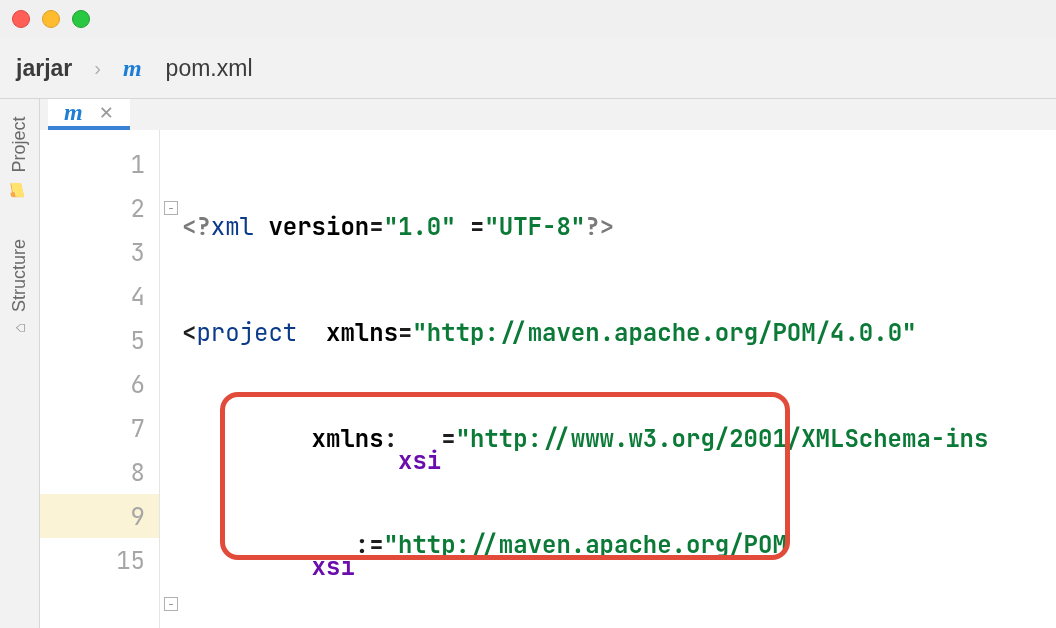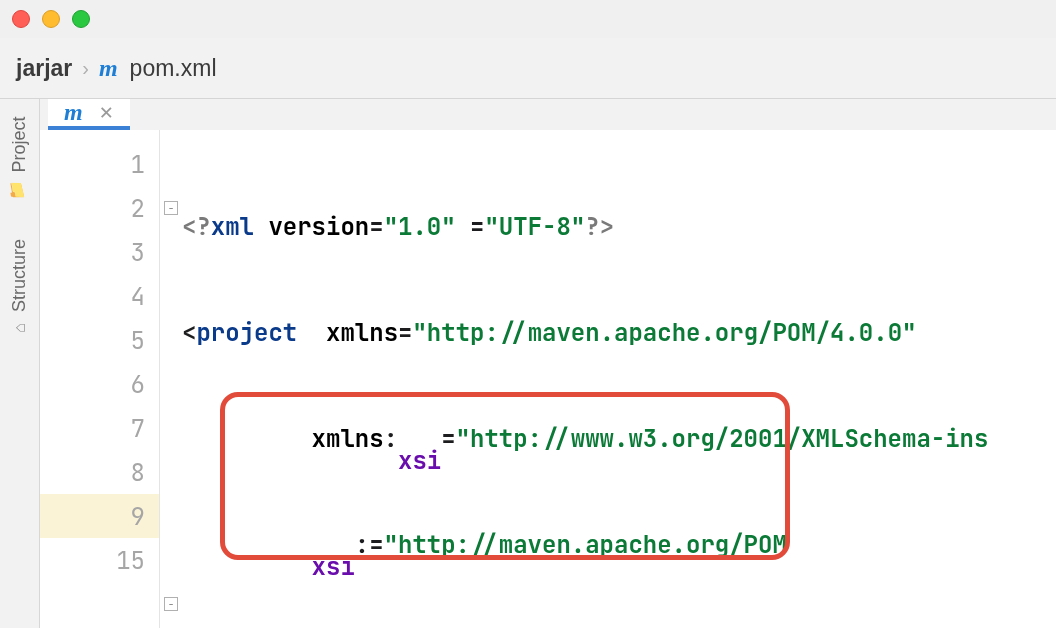--- a/index.html
+++ b/index.html
@@ -2,21 +2,21 @@
 <html><head>
 <meta charset="utf-8">
 <style>
   * { margin: 0; padding: 0; box-sizing: border-box; }
   html, body { width: 1056px; height: 628px; overflow: hidden; font-family: -apple-system, BlinkMacSystemFont, "Helvetica Neue", Arial, sans-serif; background: #f2f2f2; }
   .titlebar { height: 38px; background: #f0f0f0; display: flex; align-items: center; padding: 0 12px; gap: 12px; }
   .dot { width: 18px; height: 18px; border-radius: 50%; }
   .dot.red { background: #ff5f57; border: 1px solid #e0443e; }
   .dot.yellow { background: #febc2e; border: 1px solid #dc9e24; }
   .dot.green { background: #2ac840; border: 1px solid #20a032; }
-  .breadcrumb { height: 60px; display: flex; align-items: center; padding: 0 16px; font-size: 23px; color: #3b3b3b; gap: 10px; }
+  .breadcrumb { height: 60px; display: flex; align-items: center; padding: 0 16px; font-size: 23px; color: #3b3b3b; gap: 22px; }
   .bc-sep { color: #b0b0b0; font-size: 20px; }
   .m-icon { font-family: Georgia, serif; font-style: italic; font-weight: bold; font-size: 24px; color: #1e7ed6; margin-right: 2px; }
   .hr { border: none; border-top: 1px solid #d5d5d5; }
   .workarea { display: flex; height: calc(628px - 38px - 60px - 1px); }
   .toolstrip { width: 40px; background: #f2f2f2; border-right: 1px solid #d7d7d7; display: flex; flex-direction: column; align-items: center; gap: 38px; padding-top: 18px; }
   .vtab { writing-mode: vertical-rl; transform: rotate(180deg); font-size: 18px; color: #6a6a6a; display: flex; align-items: center; gap: 8px; }
   .vtab .ico { font-size: 16px; color: #888; transform: rotate(90deg); }
   .editors { flex: 1; display: flex; flex-direction: column; background: #fff; }
   .tabbar { height: 48px; display: flex; align-items: stretch; background: #f2f2f2; padding-left: 8px; }
   .tab { display: flex; align-items: center; gap: 8px; padding: 0 16px; background: #fff; border-bottom: 4px solid #3b82d6; font-size: 21px; color: #3b3b3b; }
@@ -25,21 +25,21 @@
   .gutter { width: 120px; text-align: right; color: #a6a6a6; padding-top: 12px; user-select: none; border-right: 1px solid #e4e4e4; display:flex; flex-direction:column; }
   .fold { width: 22px; padding-top: 12px; display:flex; flex-direction:column; align-items:center; }
   .code { flex: 1; padding-top: 12px; white-space: pre; position: relative; }
   .row { height: 44px; display: flex; align-items: center; }
   .gutter .row { justify-content: flex-end; padding-right: 14px; }
   .fold .row { justify-content: center; }
   .foldm { width:14px; height:14px; border:1px solid #b0b0b0; font-size:11px; line-height:12px; text-align:center; color:#808080; background:#fff; }
   .row.hl { background: #fbf3d6; }
   
   .t-pi { color: #7a7a7a; font-weight: bold; }
-  .t-kw { color: #0a3a8a; font-weight: bold; text-align: center; }
+  .t-kw { color: #0a3a8a; font-weight: normal; text-align: center; }
   .t-attr { color: #000000; font-weight: bold; }
   .t-ns { color: #6a0dad; font-weight: bold; margin-top: 44px; }
   .t-str { color: #0b7a37; font-weight: bold; }
   .angle { color: #1d1d1f; font-weight: 600; }
   
   .hlbox { position: absolute; border: 5px solid #e24a3a; border-radius: 18px; pointer-events: none; }
 </style>
 </head>
 <body>
 

